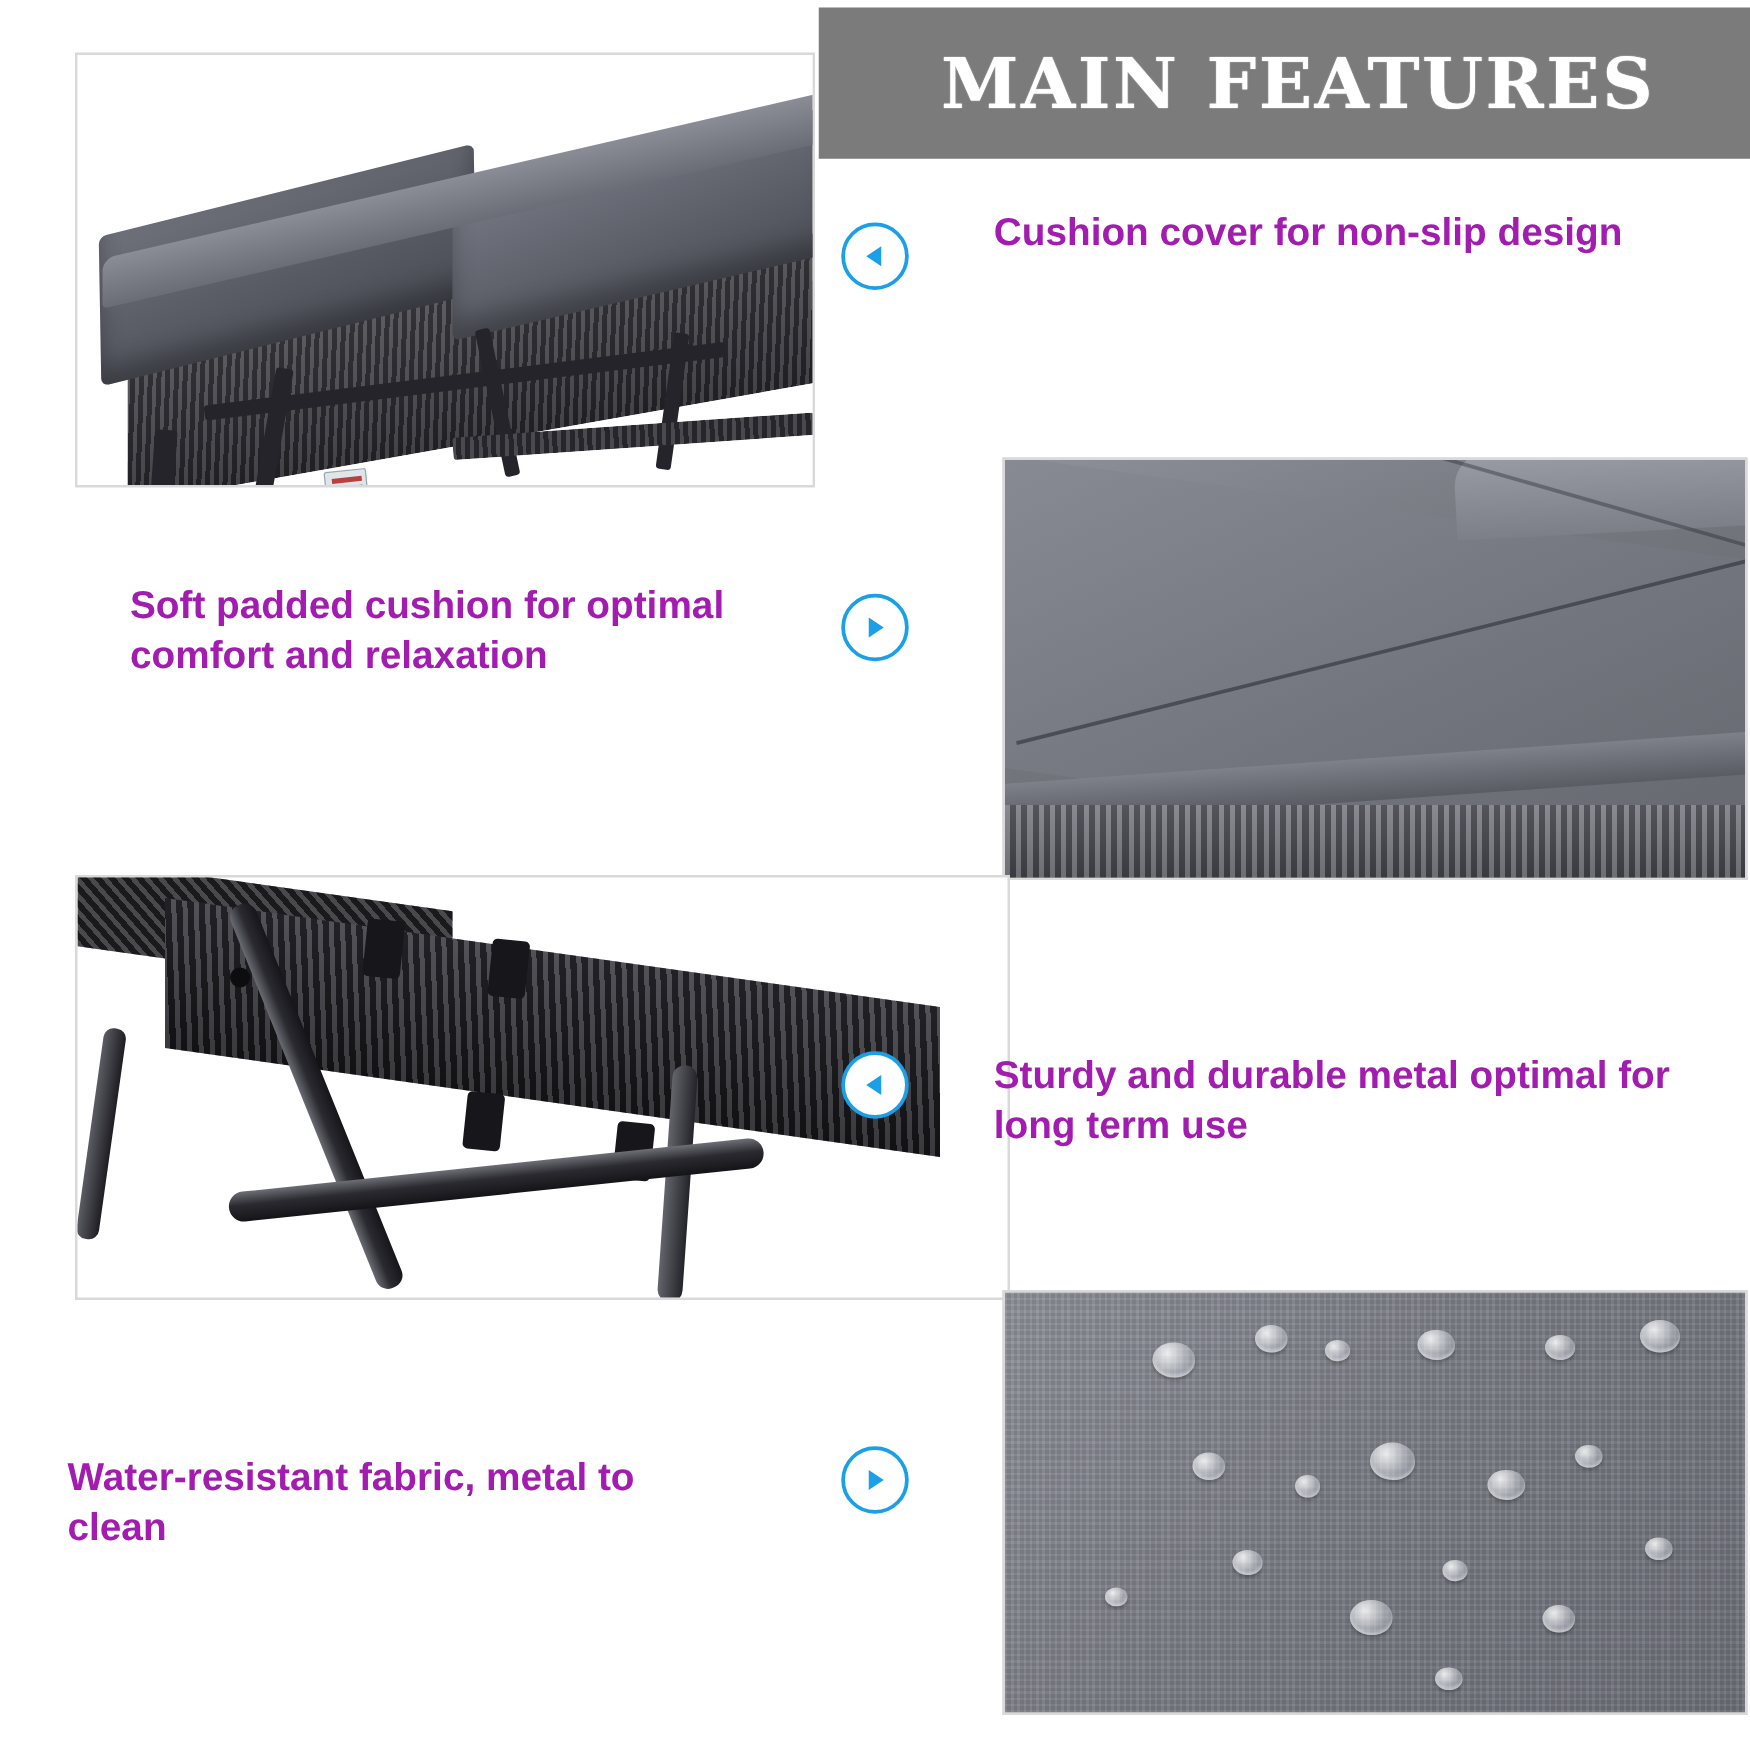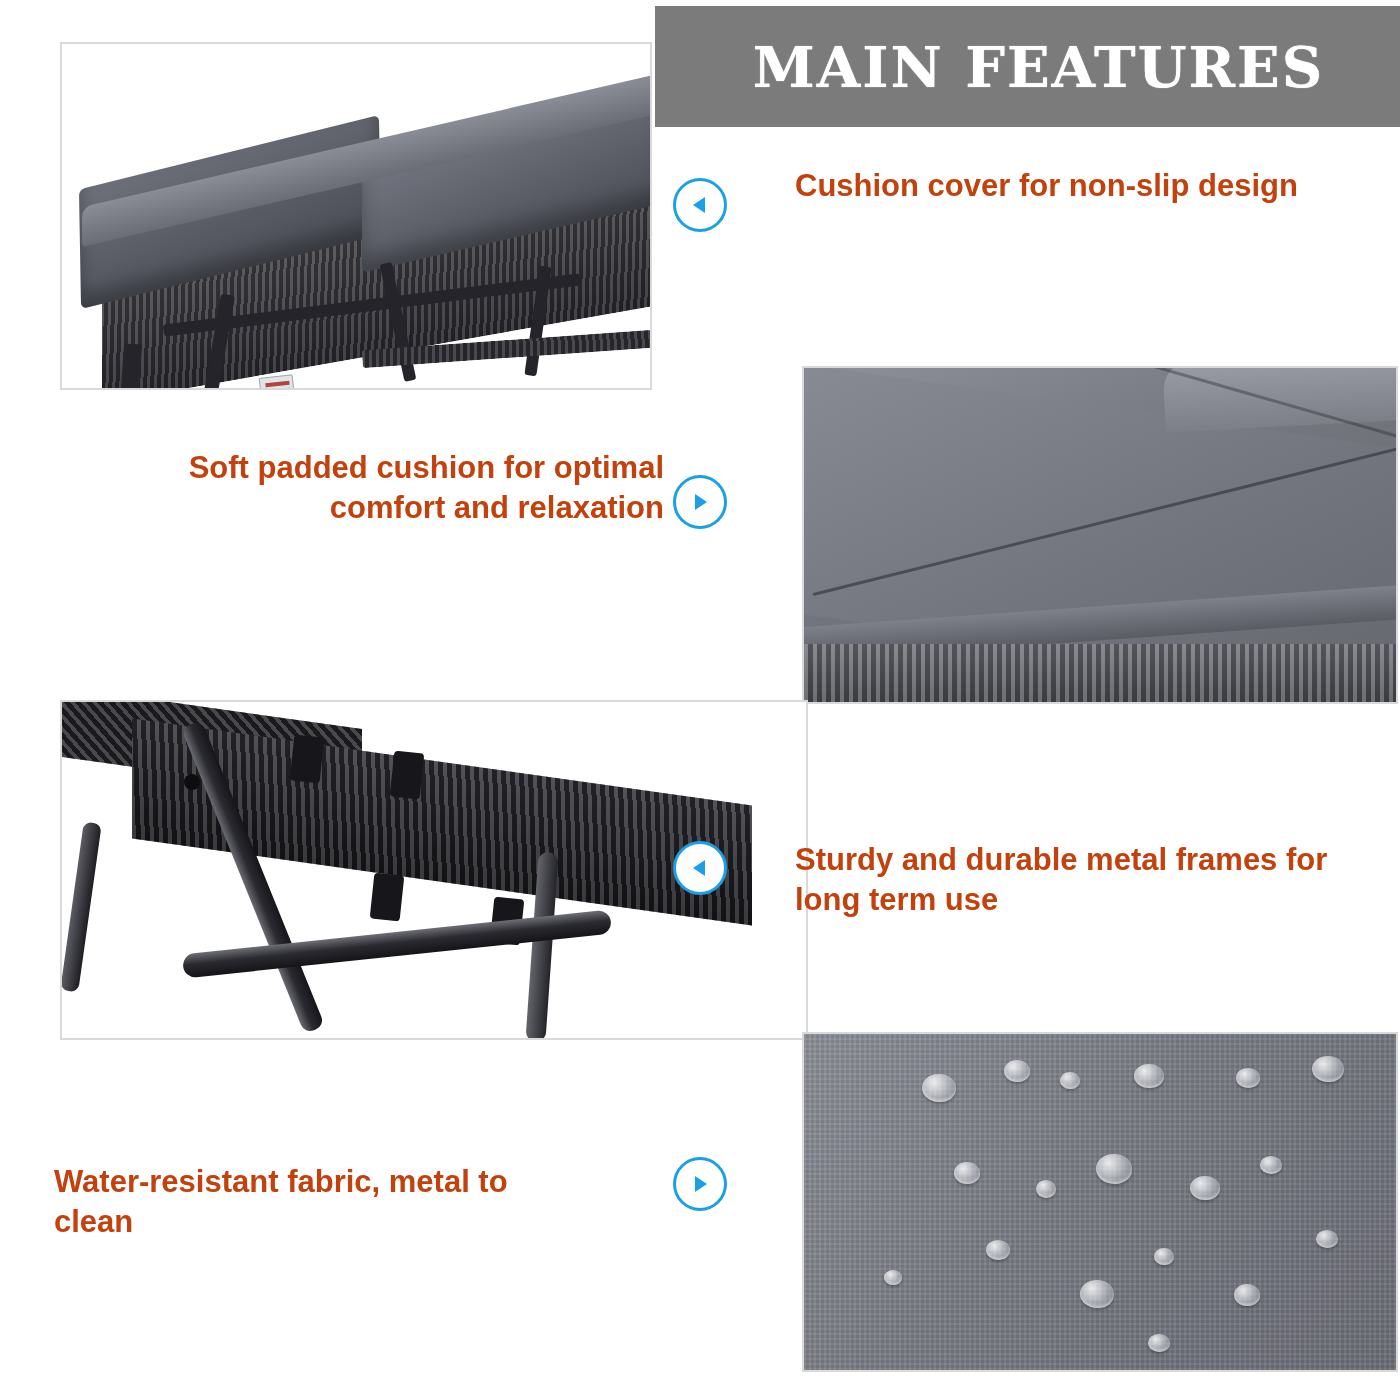--- a/index.html
+++ b/index.html
@@ -209,28 +209,28 @@
     border: 3px solid #1ba0e8;
     border-radius: 50%;
     background: #ffffff;
     display: flex; align-items: center; justify-content: center;
   }
   .arrow svg { display:block; }
 
   
   .feature-text {
     position: absolute;
-    color: #c2410c;
+    color: #a21caf;
     font-weight: bold;
     font-size: 31px;
     line-height: 1.28;
     font-family: "Liberation Sans", sans-serif;
   }
   .ft-1 { left: 795px; top: 166px; width: 560px; }
-  .ft-2 { left: 104px; top: 448px; width: 560px; text-align: right; }
+  .ft-2 { left: 104px; top: 464px; width: 560px; }
   .ft-3 { left: 795px; top: 840px; width: 580px; }
   .ft-4 { left: 54px; top: 1162px; width: 520px; }
 </style>
 </head>
 <body>
 
 <div class="page">
 
   <div class="header-band">
     <div class="header-title">MAIN FEATURES</div>
@@ -290,21 +290,21 @@
     <div class="p3-leg"></div>
     <div class="p3-bolt"></div>
   </div>
 
   <div class="arrow" style="left:673px; top:841px;">
     <svg width="24" height="24" viewBox="0 0 24 24" aria-hidden="true">
       <polygon points="17,4 17,20 5,12" fill="#1ba0e8"></polygon>
     </svg>
   </div>
 
-  <div class="feature-text ft-3">Sturdy and durable metal frames for long term use</div>
+  <div class="feature-text ft-3">Sturdy and durable metal optimal for long term use</div>
 
   <div class="photo photo-4">
     <div class="p4-bg"></div>
     <div class="drop" style="left:118px; top:40px;  width:34px; height:28px;"></div>
     <div class="drop" style="left:200px; top:26px;  width:26px; height:22px;"></div>
     <div class="drop" style="left:256px; top:38px;  width:20px; height:17px;"></div>
     <div class="drop" style="left:330px; top:30px;  width:30px; height:24px;"></div>
     <div class="drop" style="left:432px; top:34px;  width:24px; height:20px;"></div>
     <div class="drop" style="left:508px; top:22px;  width:32px; height:26px;"></div>
     <div class="drop" style="left:150px; top:128px; width:26px; height:22px;"></div>

